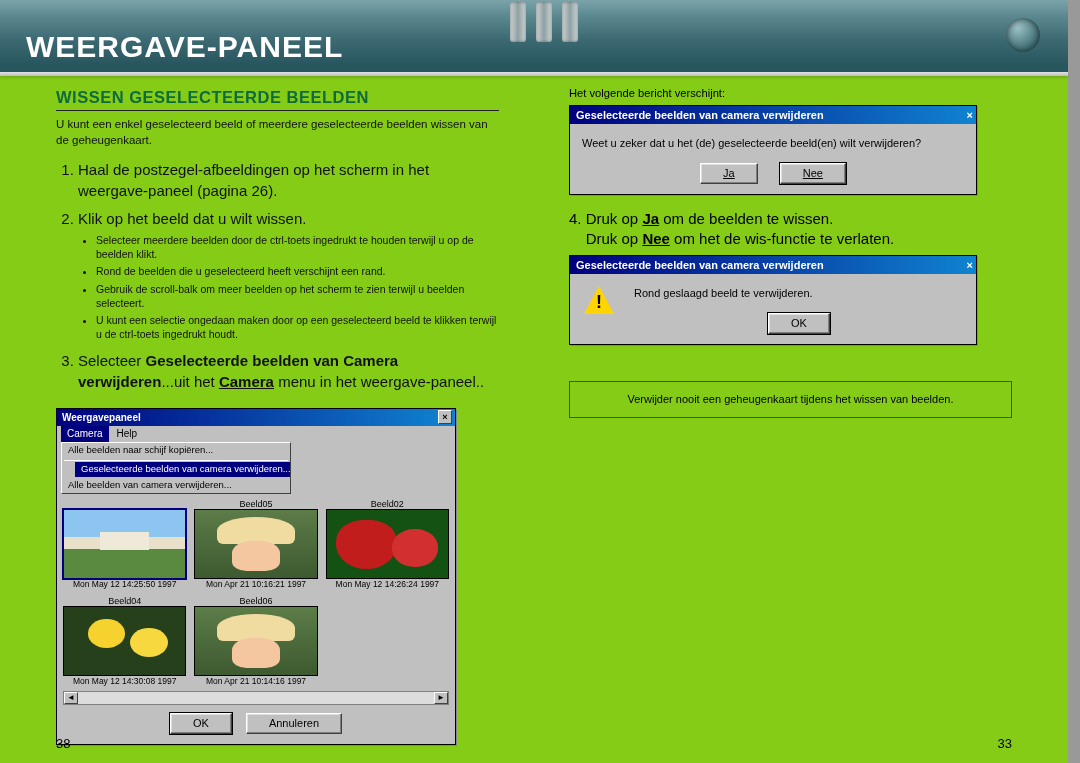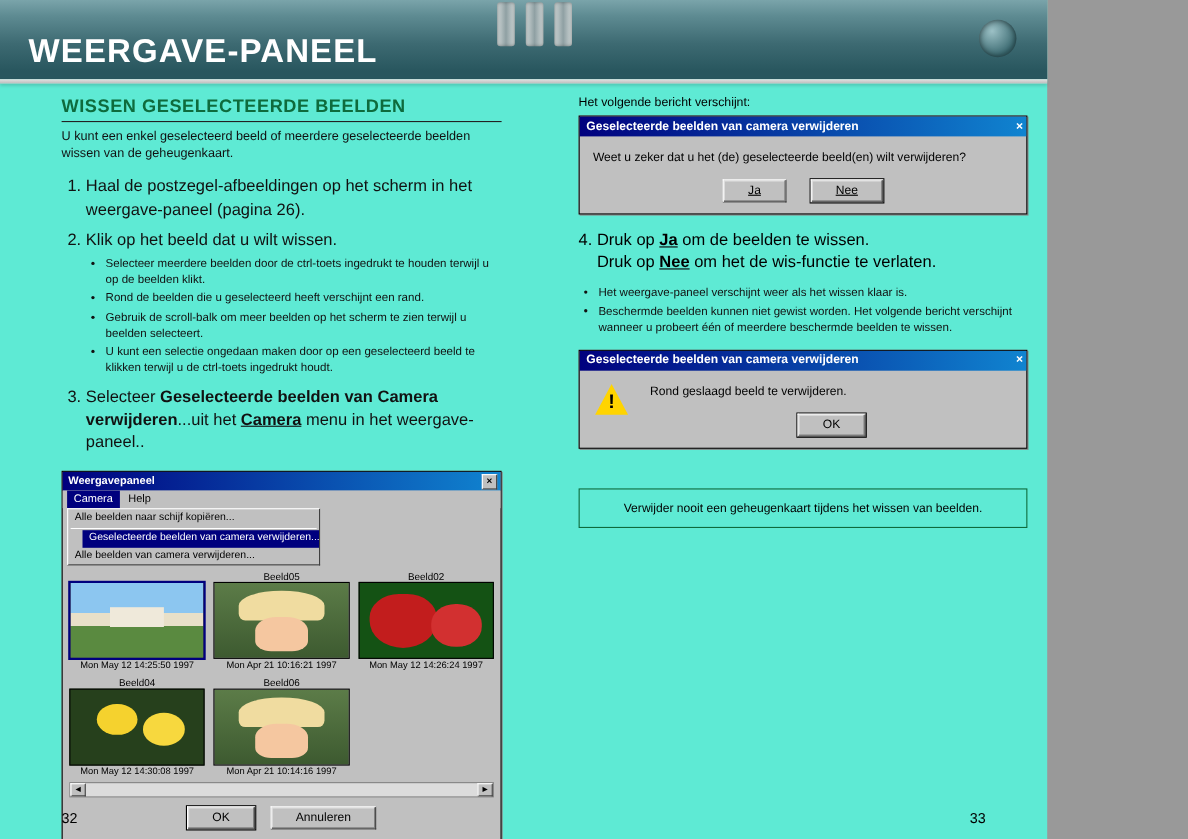--- a/index.html
+++ b/index.html
@@ -5,23 +5,23 @@
   * { margin: 0; padding: 0; box-sizing: border-box; }
   body {
     font-family: Arial, Helvetica, sans-serif;
     background: #999;
     width: 1080px;
     height: 763px;
     overflow: hidden;
     position: relative;
   }
   .page {
-    width: 952px;
+    width: 1068px;
     height: 763px;
-    background: #5eead4;
+    background: #84cc16;
     position: relative;
   }
   
   .header-bar {
     position: absolute;
     top: 0; left: 0; right: 0;
     height: 72px;
     background: linear-gradient(180deg, #7aa4aa 0%, #5e8b92 20%, #3d6a72 55%, #28565e 90%);
     display: flex;
     align-items: flex-end;
@@ -403,24 +403,20 @@
             <div class="w95-btn"><span class="uline">Ja</span></div>
             <div class="w95-btn default"><span class="uline">Nee</span></div>
           </div>
         </div>
       </div>
 
       <div class="step4">
         4. <span>Druk op </span><span class="bold uline">Ja</span><span> om de beelden te wissen.</span><br>
         &nbsp;&nbsp;&nbsp;&nbsp;<span>Druk op </span><span class="bold uline">Nee</span><span> om het de wis-functie te verlaten.</span>
       </div>
-      <ul class="sub">
-        <li>Het weergave-paneel verschijnt weer als het wissen klaar is.</li>
-        <li>Beschermde beelden kunnen niet gewist worden. Het volgende bericht verschijnt wanneer u probeert één of meerdere beschermde beelden te wissen.</li>
-      </ul>
 
       <div class="dialog">
         <div class="dlg-title">
           <span>Geselecteerde beelden van camera verwijderen</span>
           <span class="spacer"></span>
           <span class="close-btn">×</span>
         </div>
         <div class="dlg-body">
           <div class="dlg-with-icon">
             <div class="warn-icon"></div>
@@ -431,15 +427,15 @@
               </div>
             </div>
           </div>
         </div>
       </div>
 
       <div class="note-box">Verwijder nooit een geheugenkaart tijdens het wissen van beelden.</div>
     </div>
   </div>
 
-  <div class="page-num-left">32</div>
+  <div class="page-num-left">38</div>
   <div class="page-num-right">33</div>
 </div>
 
 </body></html>

